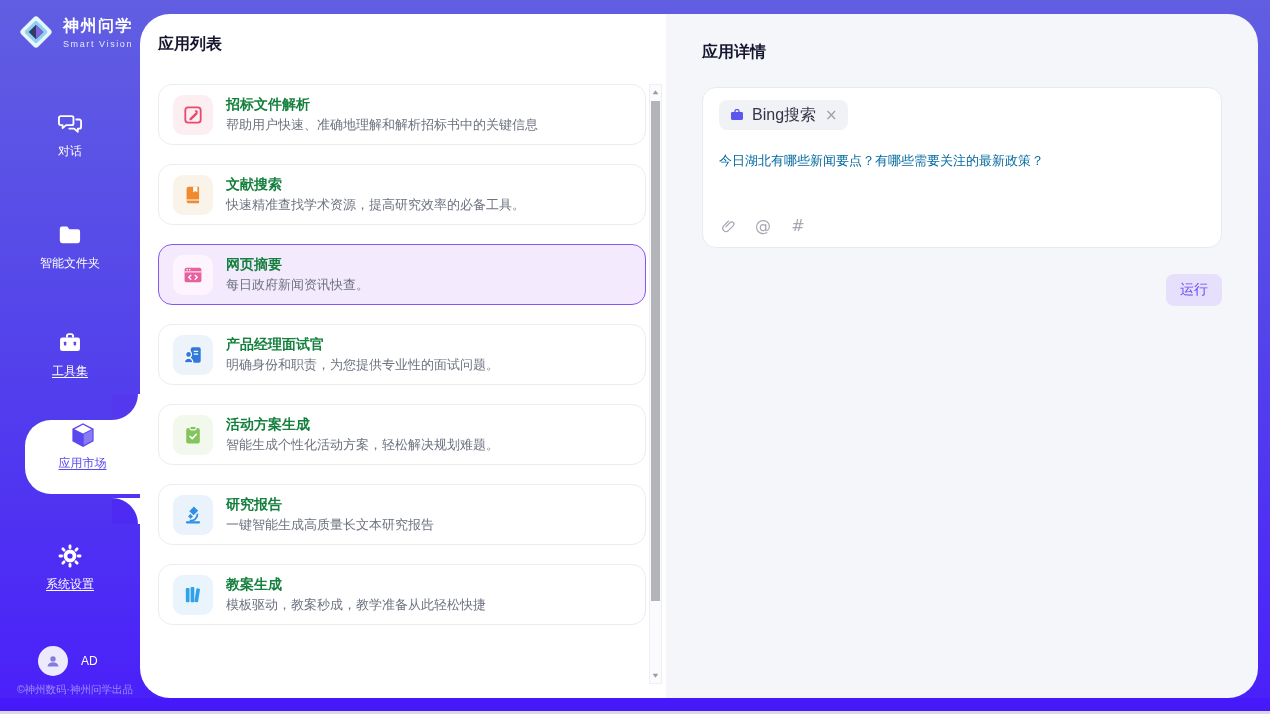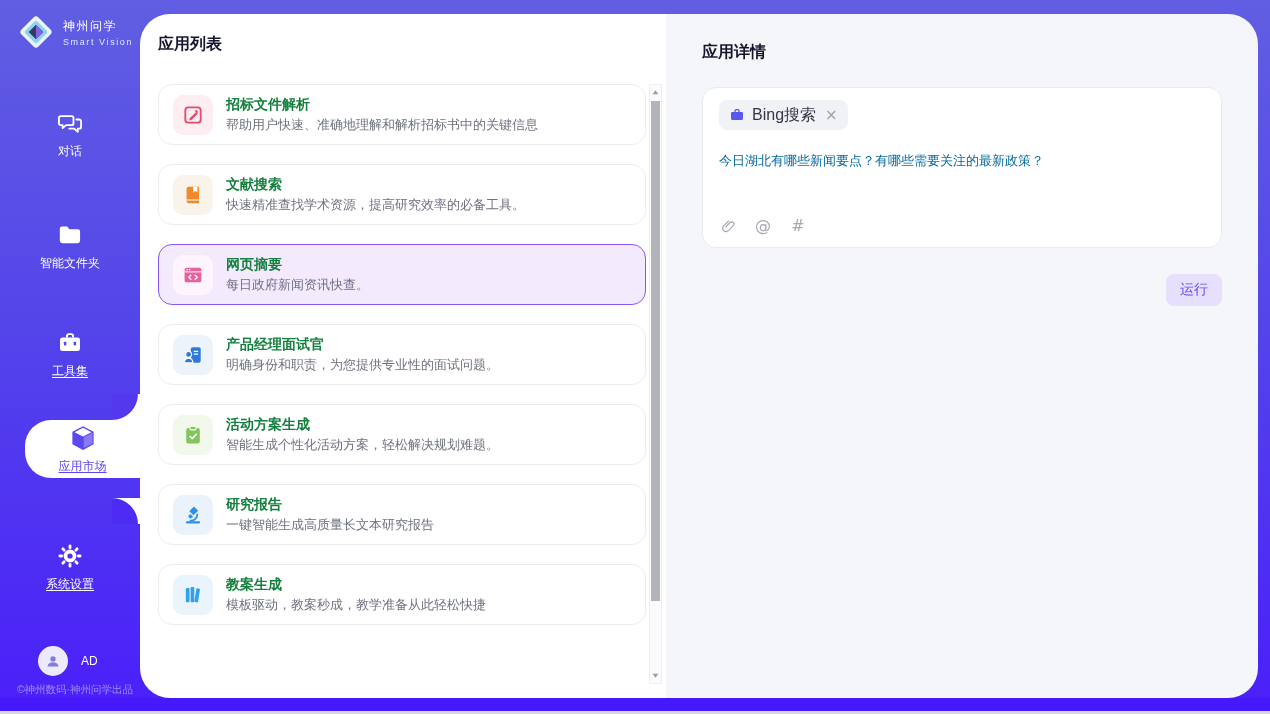--- a/index.html
+++ b/index.html
@@ -6,28 +6,28 @@
   .page{position:relative;width:1270px;height:714px;overflow:hidden;
     background:linear-gradient(180deg,#615ee2 0%,#5445ea 45%,#4a1ffa 100%);
     font-family:"Liberation Sans",sans-serif;-webkit-font-smoothing:antialiased;}
   .bottombar{position:absolute;left:0;top:698px;width:100%;height:13px;background:#4619fb;}
   .bottomstrip{position:absolute;left:0;top:711px;width:100%;height:3px;background:#d9d9e2;}
 
   
   .sidebar{position:absolute;left:0;top:0;width:140px;height:714px;}
   .logo{position:absolute;left:16px;top:12px;display:flex;align-items:center;gap:7px;}
   .logo-ic{width:40px;height:40px;flex:none;}
-  .bname{font-size:12px;font-weight:400;color:#fff;letter-spacing:1.5px;}
+  .bname{font-size:16px;font-weight:700;color:#fff;letter-spacing:1.5px;}
   .bsub{font-size:9px;color:#e6e8ff;letter-spacing:1.6px;margin-top:2px;}
   .nav-item{position:absolute;left:0;width:140px;display:flex;flex-direction:column;align-items:center;gap:7px;color:#fff;cursor:pointer;}
   .nic{width:26px;height:26px;color:#fff;}
   .nlabel{font-size:12px;color:#fff;}
   .u{text-decoration:underline;text-underline-offset:2px;}
-  .tab-bubble{position:absolute;left:25px;top:420px;width:115px;height:58px;background:#fff;
-    border-radius:26px 0 0 26px;display:flex;flex-direction:column;align-items:center;justify-content:center;gap:5px;cursor:pointer;}
+  .tab-bubble{position:absolute;left:25px;top:420px;width:115px;height:74px;background:#fff;
+    border-radius:26px 0 0 26px;display:flex;flex-direction:column;align-items:center;justify-content:flex-start;gap:5px;cursor:pointer;}
   .tab-bubble .nic{width:30px;height:30px;color:#5b49f0;}
   .tab-bubble .nlabel{color:#5b49f0;}
   .fillet{position:absolute;left:112px;width:28px;height:26px;}
   .fillet.top{top:394px;background:radial-gradient(circle 26px at 0 0,#5438ee 0,#5438ee 25.4px,#fff 26.4px);}
   .fillet.bottom{top:498px;background:radial-gradient(circle 26px at 0 100%,#4e2bf3 0,#4e2bf3 25.4px,#fff 26.4px);}
   .user-row{position:absolute;left:38px;top:646px;display:flex;align-items:center;gap:13px;cursor:pointer;}
   .avatar{width:30px;height:30px;border-radius:50%;background:#eceafc;display:flex;align-items:center;justify-content:center;color:#837bdd;}
   .avatar svg{width:18px;height:18px;}
   .uname{color:#fff;font-size:12px;}
   .copyright{position:absolute;left:0;top:683px;width:150px;text-align:center;font-size:10.5px;color:rgba(255,255,255,.45);white-space:nowrap;}

